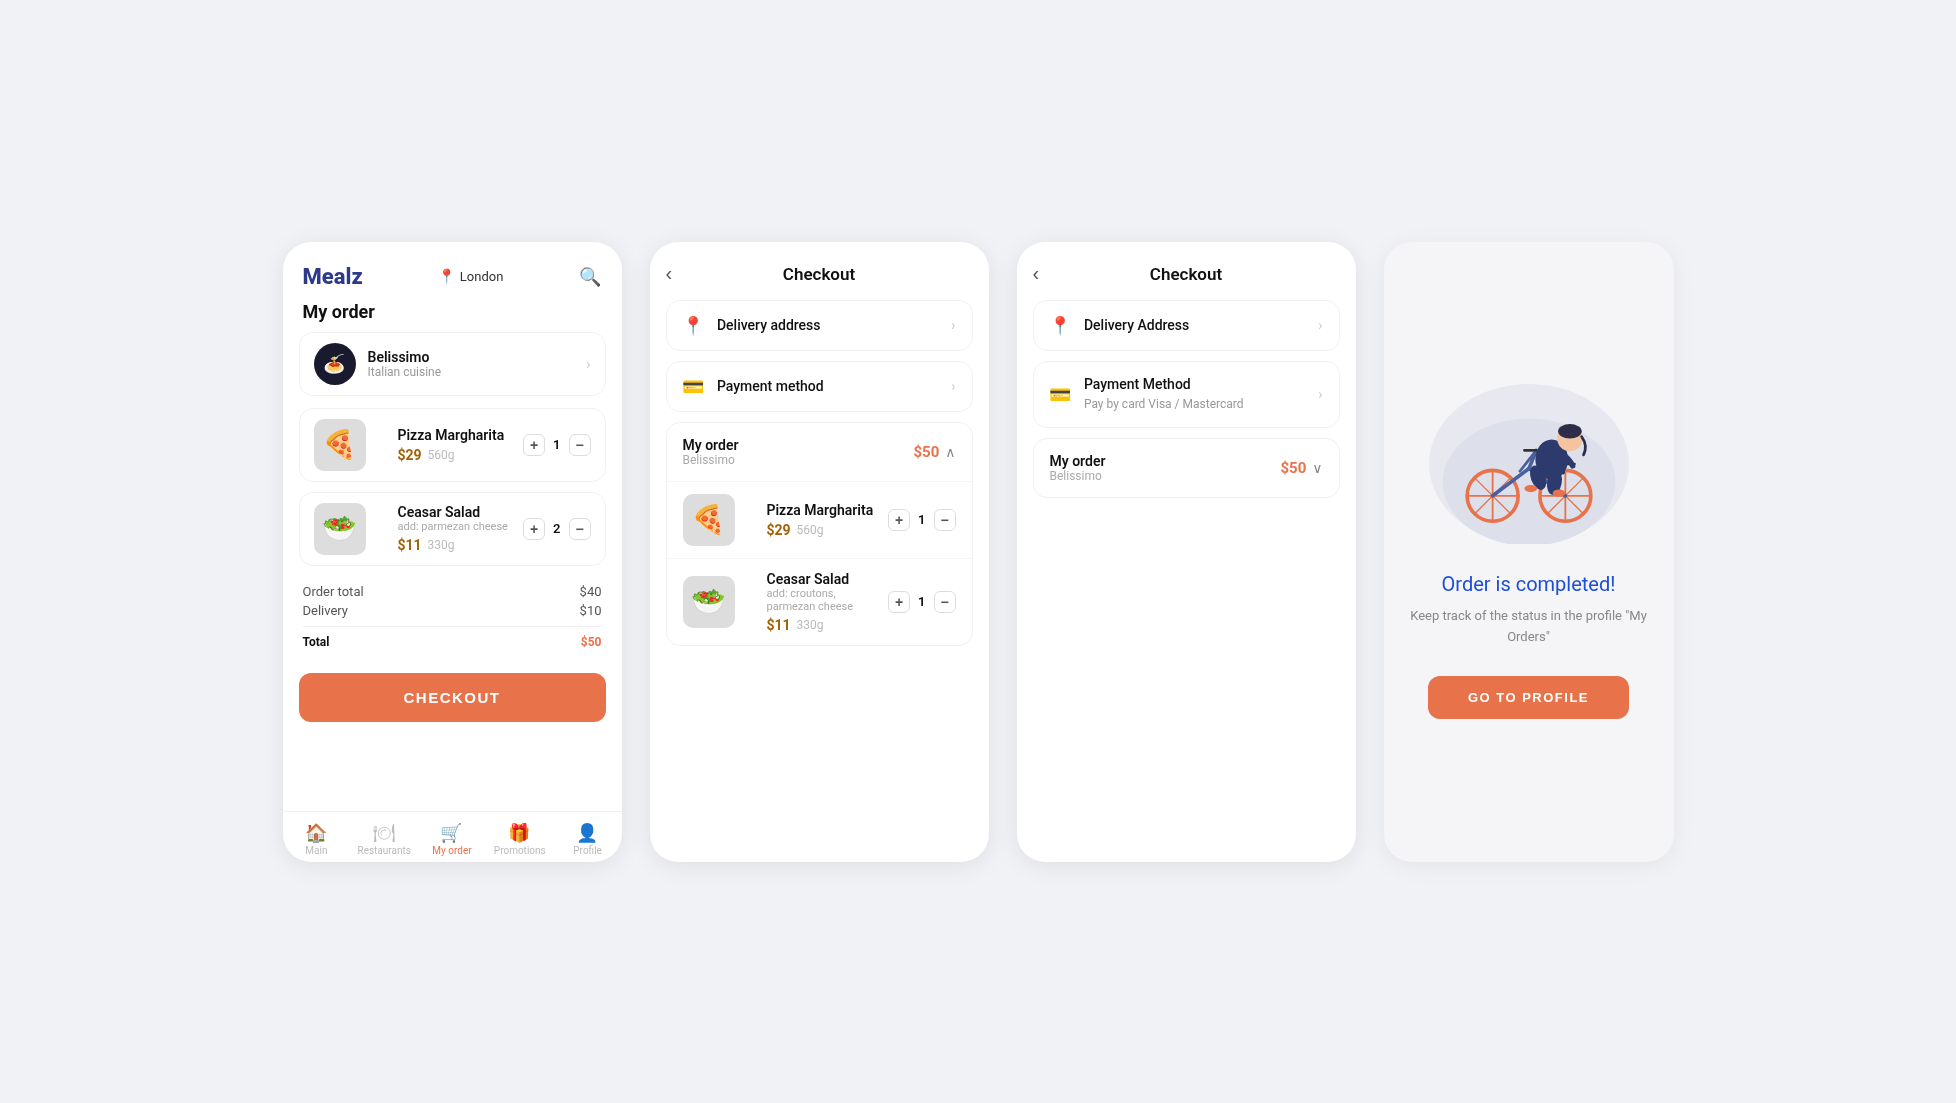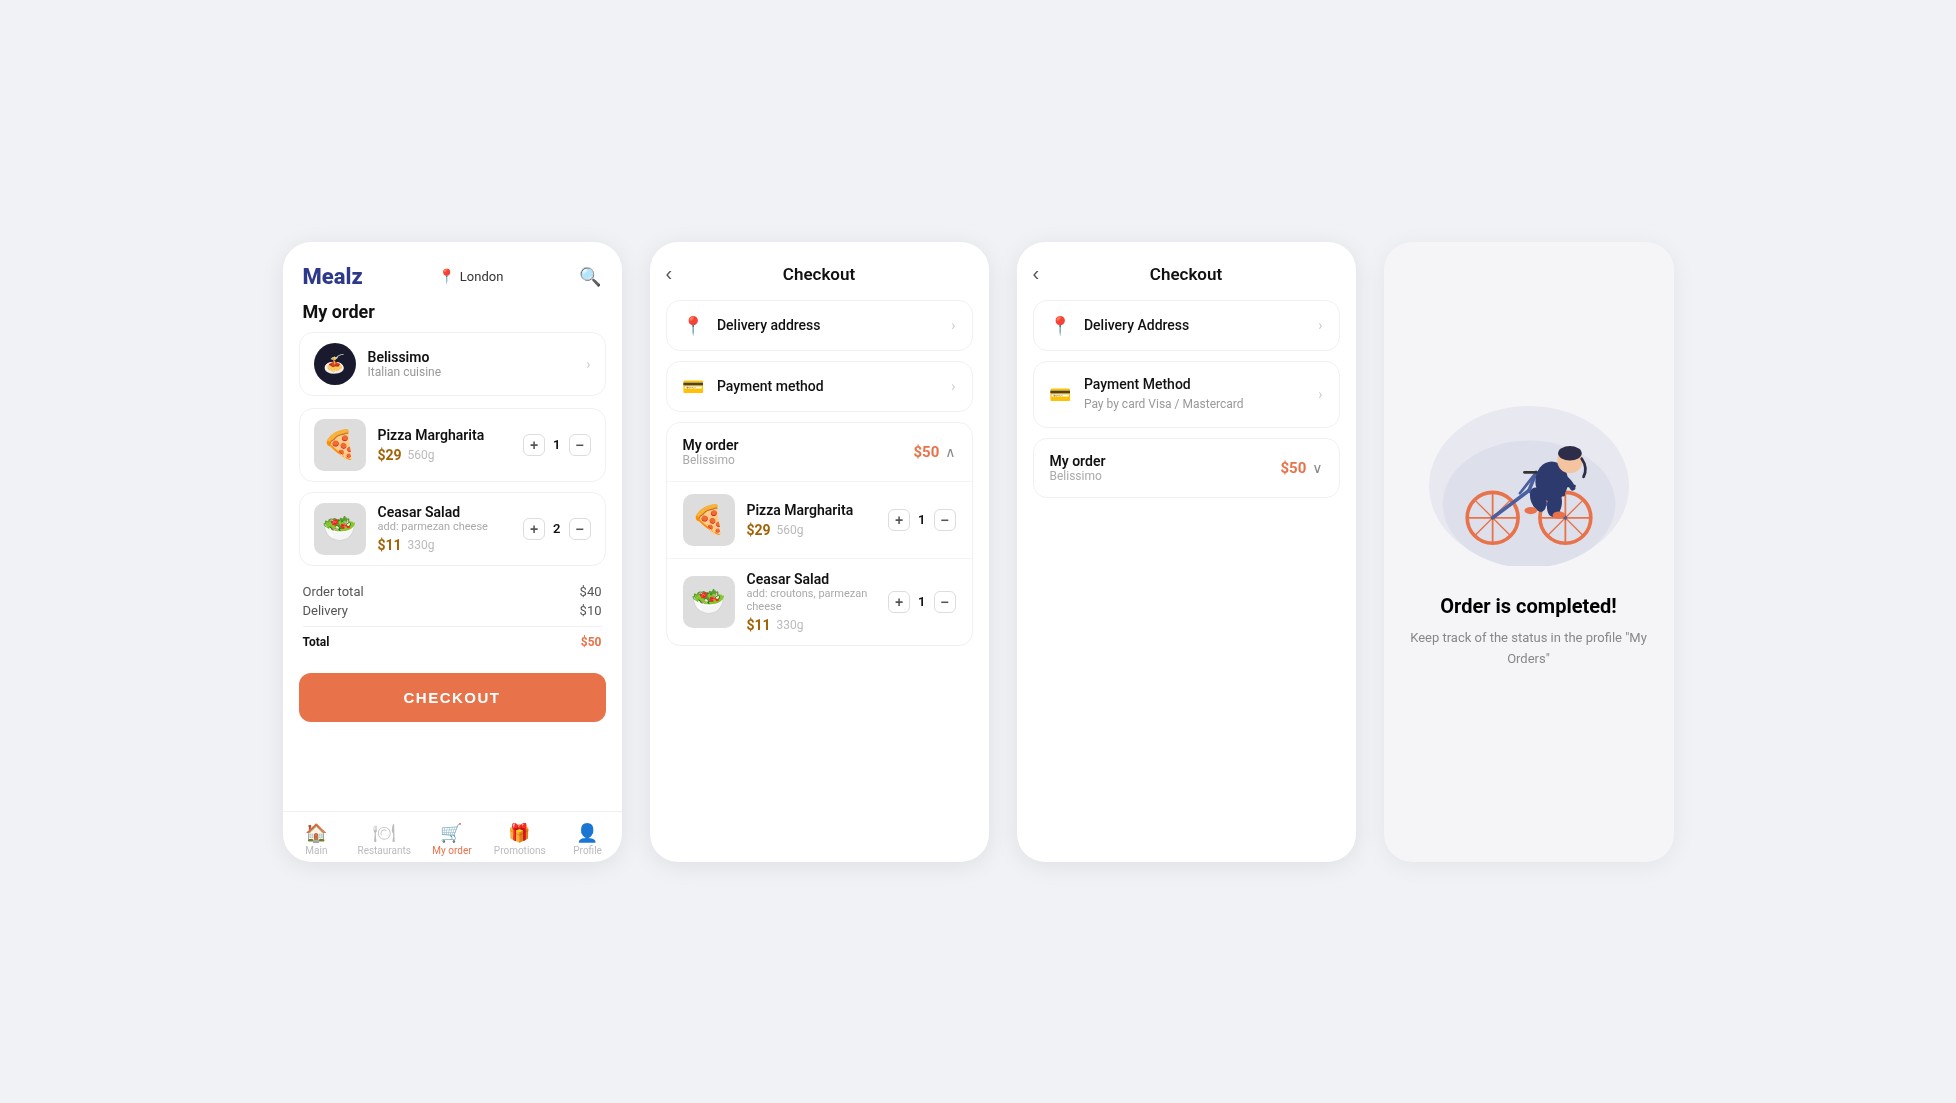--- a/index.html
+++ b/index.html
@@ -95,21 +95,21 @@
       height: 52px;
       border-radius: 10px;
       object-fit: cover;
       flex-shrink: 0;
       background: #ddd;
       display: flex;
       align-items: center;
       justify-content: center;
       font-size: 24px;
     }
-    .food-info { flex: 1; }
+    .food-info { flex: 1; margin-left: 20px; }
     .food-name { font-size: 14px; font-weight: 600; color: #111; }
     .food-note { font-size: 11px; color: #aaa; }
     .food-price-row { display: flex; align-items: center; gap: 6px; margin-top: 4px; }
     .food-price { color: #a16207; font-weight: 700; font-size: 14px; }
     .food-weight { color: #bbb; font-size: 12px; }
     .qty-control { display: flex; align-items: center; gap: 8px; }
     .qty-btn {
       width: 22px; height: 22px;
       border: 1.5px solid #ddd;
       border-radius: 6px;
@@ -223,21 +223,21 @@
       height: 160px;
       background: #e8e8f0;
       border-radius: 50%;
       display: flex;
       align-items: center;
       justify-content: center;
       margin-bottom: 28px;
       position: relative;
       overflow: visible;
     }
-    .completed-title { font-size: 20px; font-weight: 700; color: #000000; margin-bottom: 10px; }
+    .completed-title { font-size: 20px; font-weight: 400; color: #1d4ed8; margin-bottom: 10px; }
     .completed-subtitle { font-size: 13px; color: #888; line-height: 1.6; margin-bottom: 28px; }
     .go-profile-btn {
       background: #e8724a;
       color: #fff;
       border: none;
       border-radius: 12px;
       padding: 14px 40px;
       font-size: 13px;
       font-weight: 700;
       letter-spacing: 1.5px;
@@ -489,15 +489,16 @@
 
         <ellipse cx="112" cy="107" rx="7" ry="4" fill="#e8724a"></ellipse>
         <ellipse cx="143" cy="112" rx="7" ry="4" fill="#e8724a"></ellipse>
 
         <path d="M148 70 Q155 75 158 82" stroke="#2d3a6e" stroke-width="6" fill="none" stroke-linecap="round"></path>
       </svg>
     </div>
 
     <div class="completed-title">Order is completed!</div>
     <div class="completed-subtitle">Keep track of the status in the profile "My Orders"</div>
+    <button class="go-profile-btn">GO TO PROFILE</button>
   </div>
 
 </div>
 
 </body></html>

